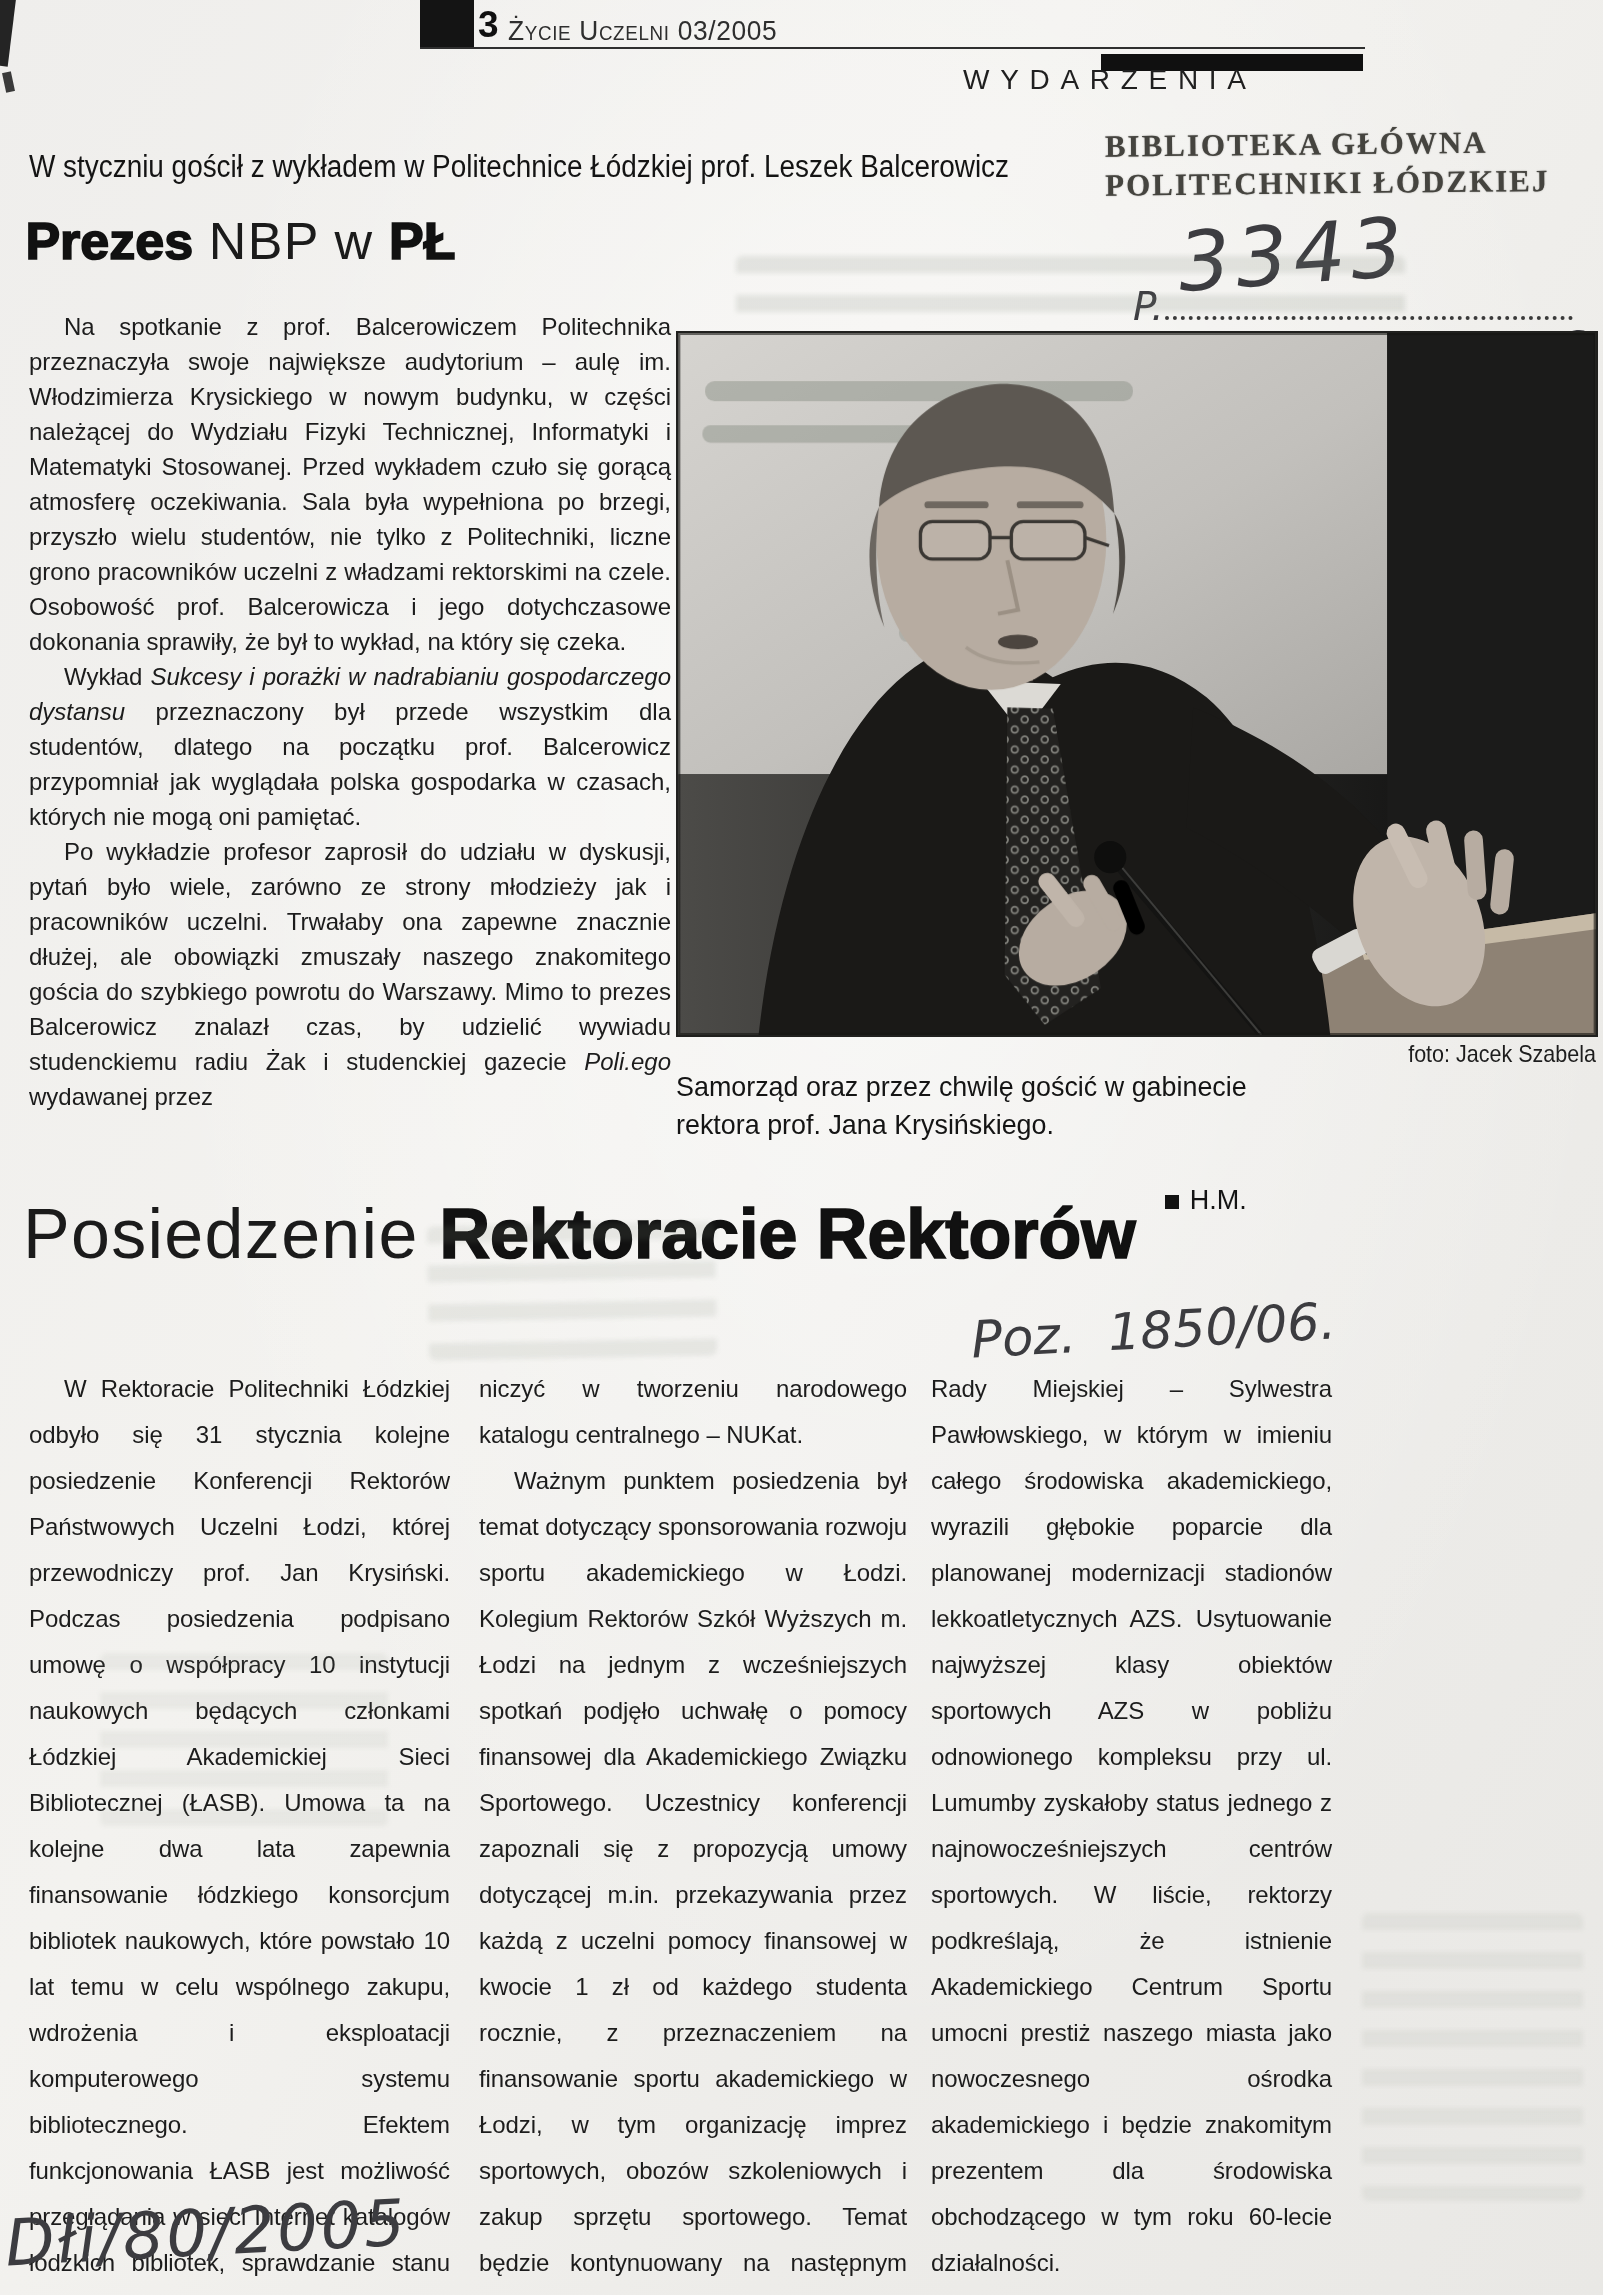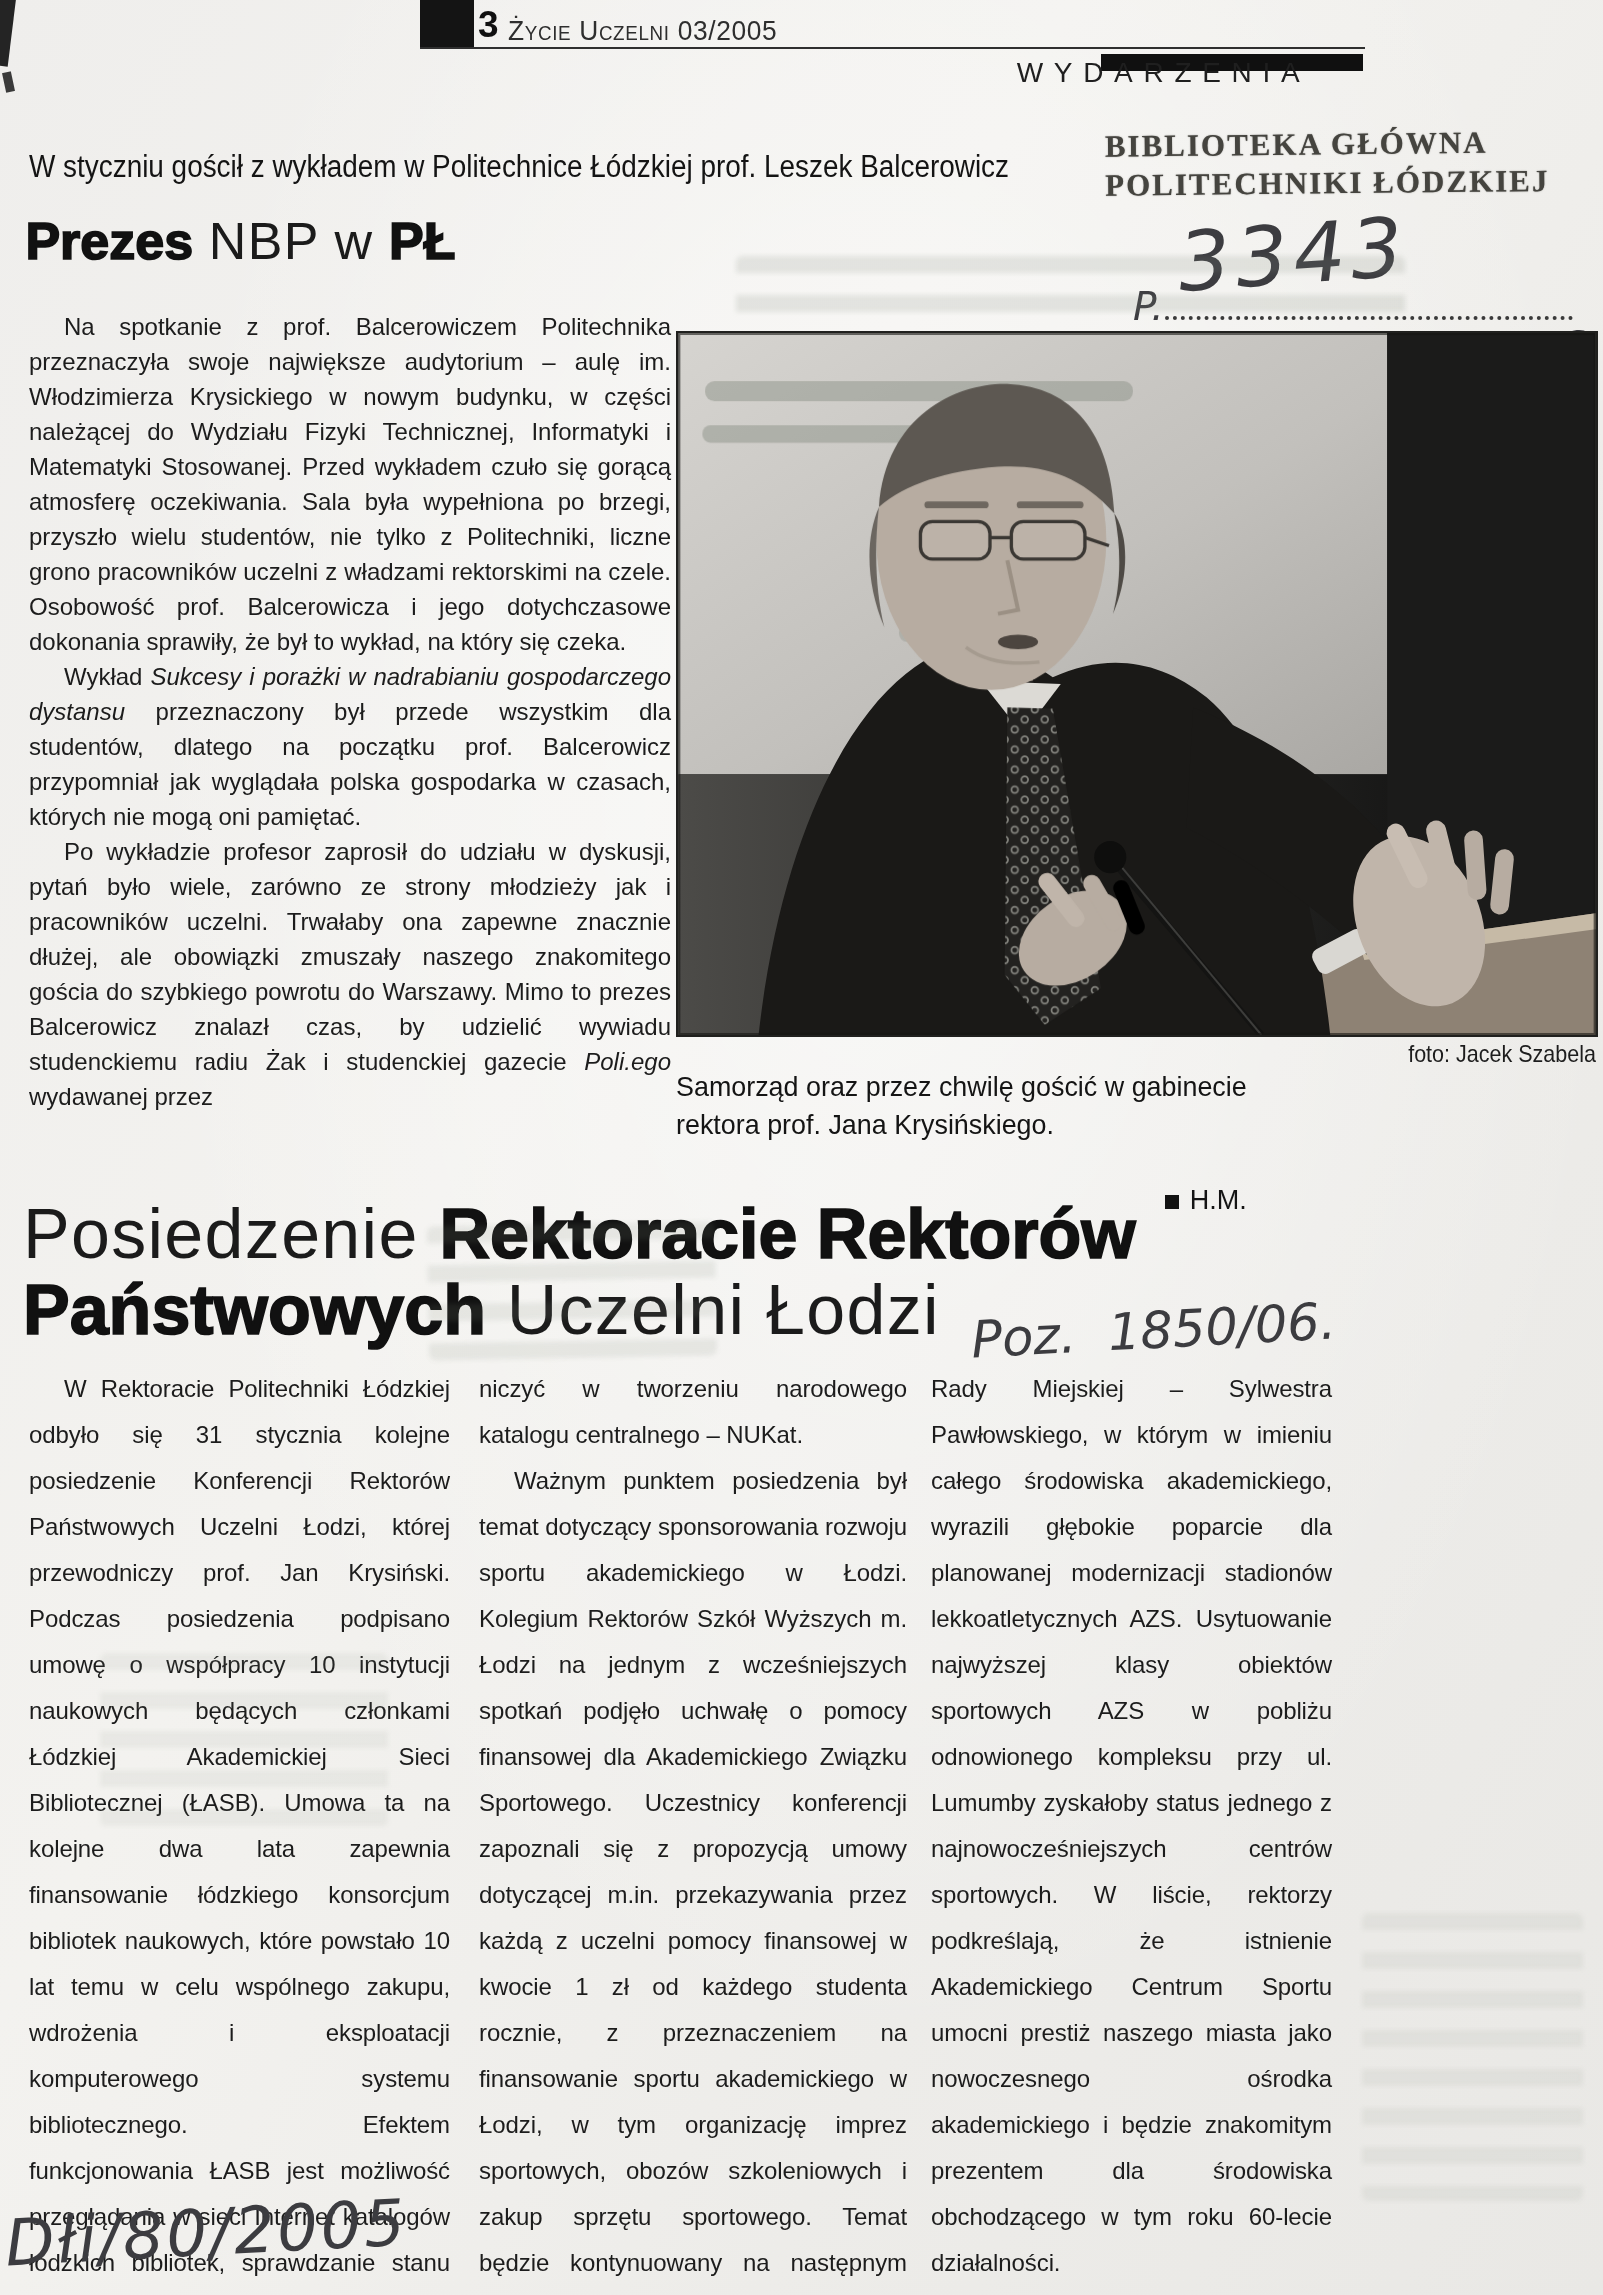--- a/index.html
+++ b/index.html
@@ -17,21 +17,21 @@
   }
   .abs{position:absolute;}
   
   .hdr-box{left:420px;top:0;width:54px;height:48px;background:#141414;}
   .hdr-num{left:478px;top:4px;font-size:37px;font-weight:bold;color:#101010;}
   .hdr-title{left:508px;top:14.7px;font-size:28px;color:#2e2e2e;letter-spacing:0.7px;
              transform:scaleX(.94);transform-origin:0 50%;white-space:nowrap;}
   .sc{font-variant:small-caps;}
   .hdr-rule{left:420px;top:47px;width:945px;height:2px;background:#2f2f2f;}
   .sec-bar{left:1101px;top:54px;width:262px;height:16.7px;background:#101010;}
-  .sec-label{left:963px;top:57px;width:401px;text-align:center;font-size:28px;
+  .sec-label{left:963px;top:64px;width:401px;text-align:left;font-size:28px;
              letter-spacing:10.7px;color:#1f1f1f;}
   
   .stamp{left:1105px;top:124px;width:508px;transform:rotate(-.6deg);
          font-family:"Liberation Serif", serif;font-weight:bold;color:#45443f;
          text-shadow:0 0 1.3px rgba(69,68,63,.65);}
   .stamp div{font-size:31px;letter-spacing:2px;line-height:39px;white-space:nowrap;}
   .hand{font-family:"DejaVu Sans", sans-serif;font-style:italic;color:#3c3c40;}
   .stamp-no{left:1178px;top:207px;font-size:82px;letter-spacing:5.4px;transform:rotate(-4deg);}
   .stamp-p{left:1133px;top:284px;font-size:39px;}
   .stamp-dots{left:1165px;top:316px;width:408px;border-bottom:4.7px dotted #3a3a3a;}
@@ -183,21 +183,20 @@
 
       <rect x="0" y="0" width="1372" height="1050" fill="none" stroke="#151513" stroke-width="6" opacity=".6"></rect>
     </svg>
   </div>
   <div class="abs credit">foto: Jacek Szabela</div>
   <div class="abs caption">Samorząd oraz przez chwilę gościć w gabinecie rektora prof. Jana Krysińskiego.</div>
   <div class="abs sig sig1"><span class="sq"></span><span>H.M.</span></div>
 
   <div class="abs title2">
     <div><span class="tl">Posiedzenie </span><span class="tb">Rektoracie Rektorów</span></div>
-    <div><span class="tb">Państwowych</span><span class="tl"> Uczelni Łodzi</span></div>
   </div>
   <div class="abs hand poz"><span>Poz.</span><span class="num">1850/06.</span></div>
 
   <div class="abs c col1">
     <p class="ind">W Rektoracie Politechniki Łódzkiej odbyło się 31 stycznia kolejne posiedzenie Konferencji Rektorów Państwowych Uczelni Łodzi, której przewodniczy prof. Jan Krysiński. Podczas posiedzenia podpisano umowę o współpracy 10 instytucji naukowych będących członkami Łódzkiej Akademickiej Sieci Bibliotecznej (ŁASB). Umowa ta na kolejne dwa lata zapewnia finansowanie łódzkiego konsorcjum bibliotek naukowych, które powstało 10 lat temu w celu wspólnego zakupu, wdrożenia i eksploatacji komputerowego systemu bibliotecznego. Efektem funkcjonowania ŁASB jest możliwość przeglądania w sieci Internet katalogów łódzkich bibliotek, sprawdzanie stanu swojego konta bibliotecznego oraz, w przypadku niektórych bibliotek, składanie zamówień na książki do wypożyczenia. Dzięki wdrożonemu systemowi, biblioteki naukowe Łodzi mogą także uczest-</p>
   </div>
   <div class="abs c col2">
     <p>niczyć w tworzeniu narodowego katalogu centralnego – NUKat.</p>
     <p class="ind">Ważnym punktem posiedzenia był temat dotyczący sponsorowania rozwoju sportu akademickiego w Łodzi. Kolegium Rektorów Szkół Wyższych m. Łodzi na jednym z wcześniejszych spotkań podjęło uchwałę o pomocy finansowej dla Akademickiego Związku Sportowego. Uczestnicy konferencji zapoznali się z propozycją umowy dotyczącej m.in. przekazywania przez każdą z uczelni pomocy finansowej w kwocie 1 zł od każdego studenta rocznie, z przeznaczeniem na finansowanie sportu akademickiego w Łodzi, w tym organizację imprez sportowych, obozów szkoleniowych i zakup sprzętu sportowego. Temat będzie kontynuowany na następnym posiedzeniu. Rektorzy podpisali także listy do władz miasta; Prezydenta – Jerzego Kropiwnickiego, Marszałka Województwa – Stanisław Witaszczyka i Przewodniczącego</p>
   </div>

